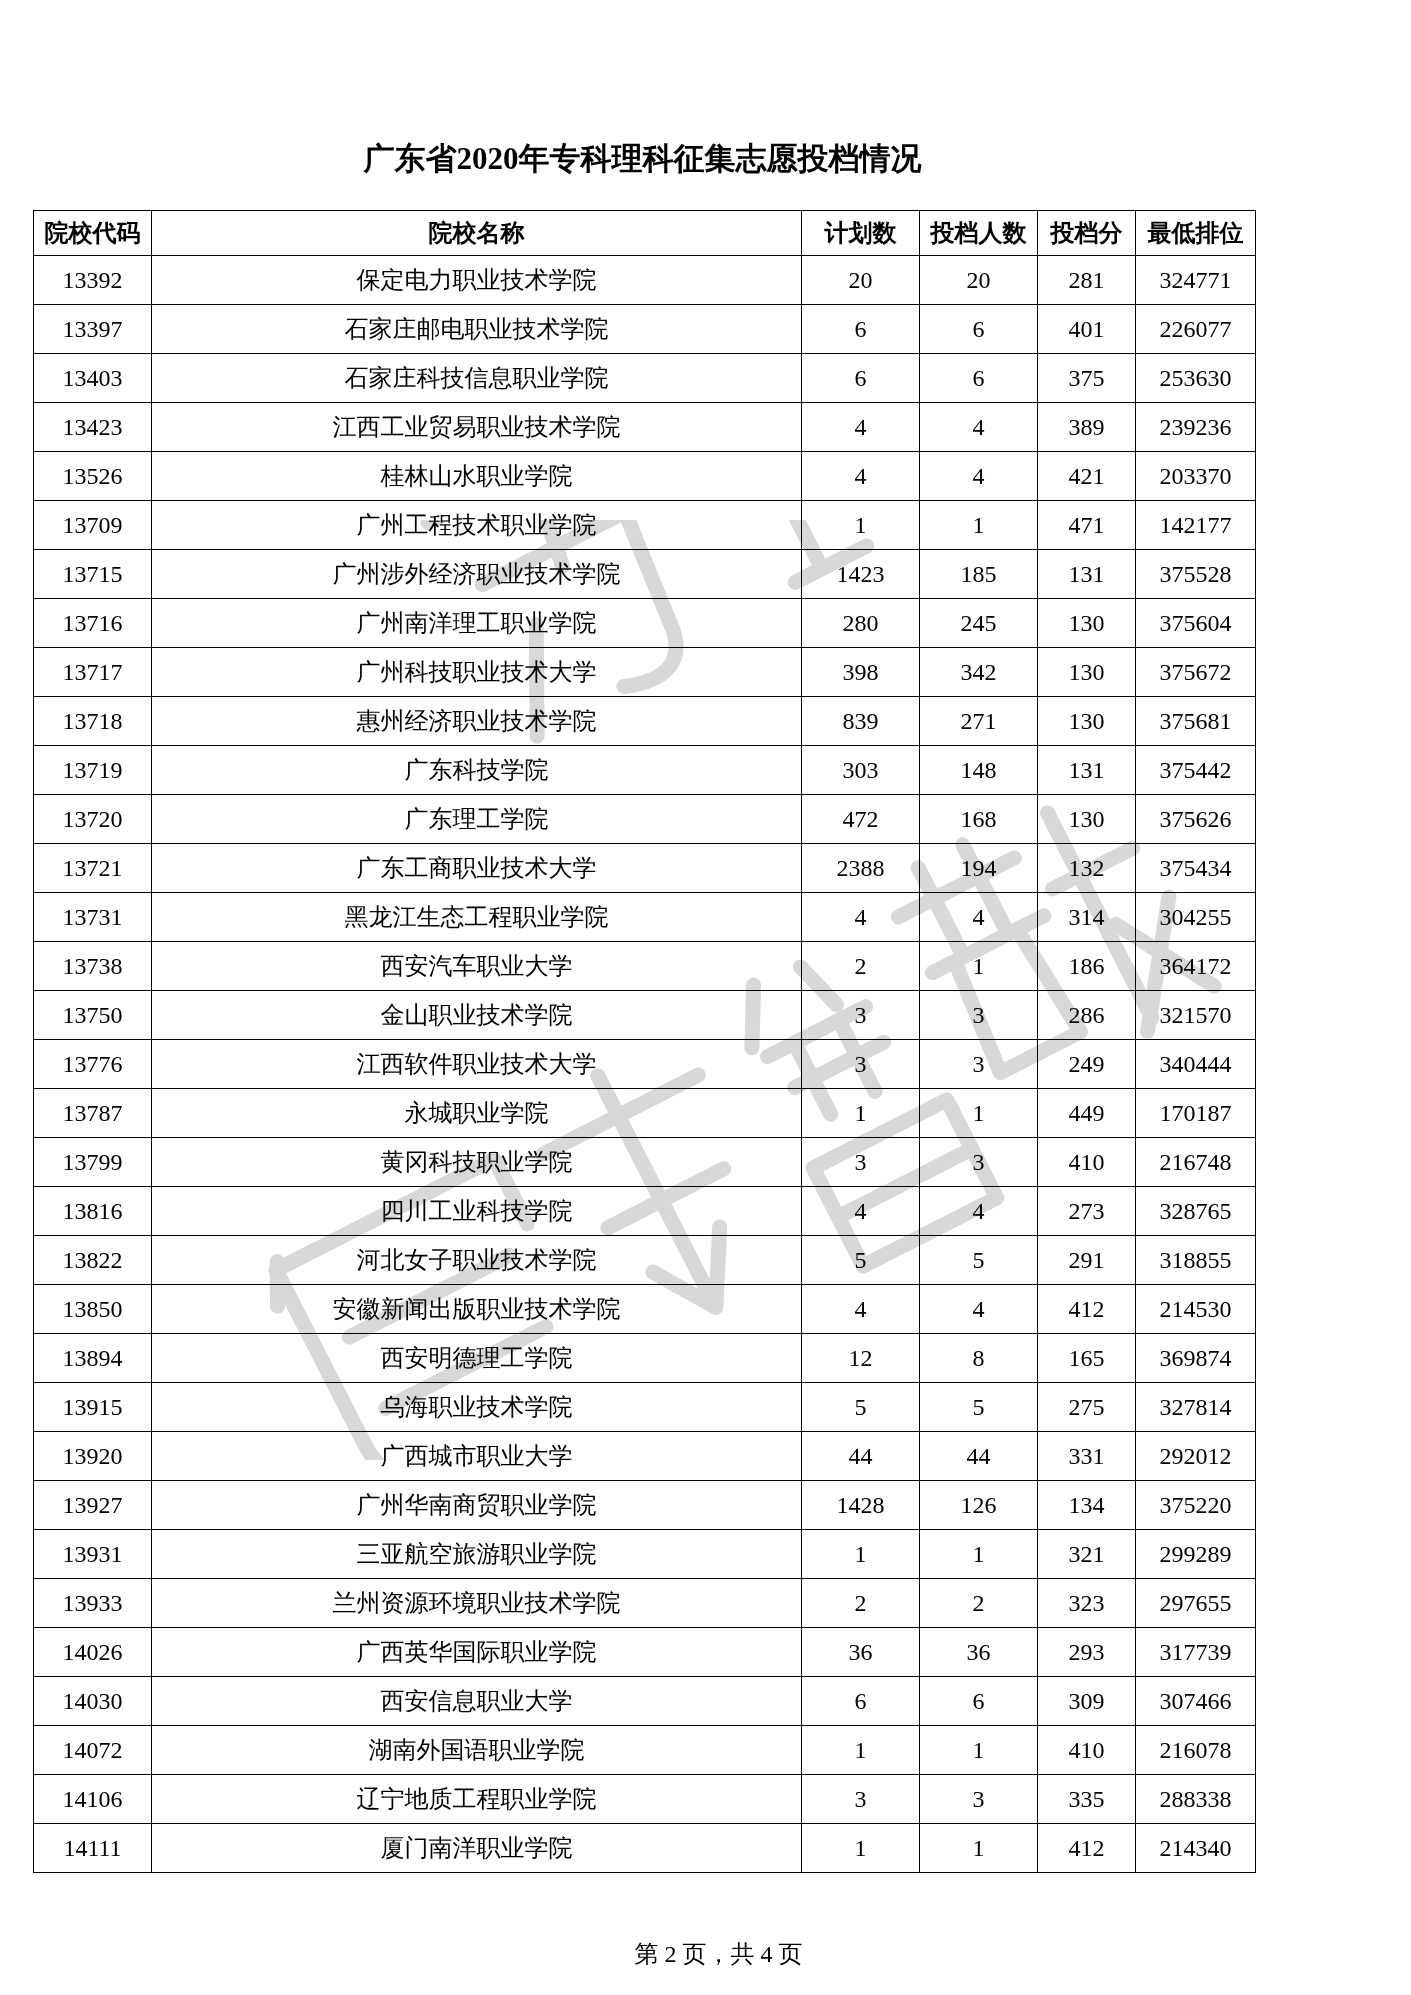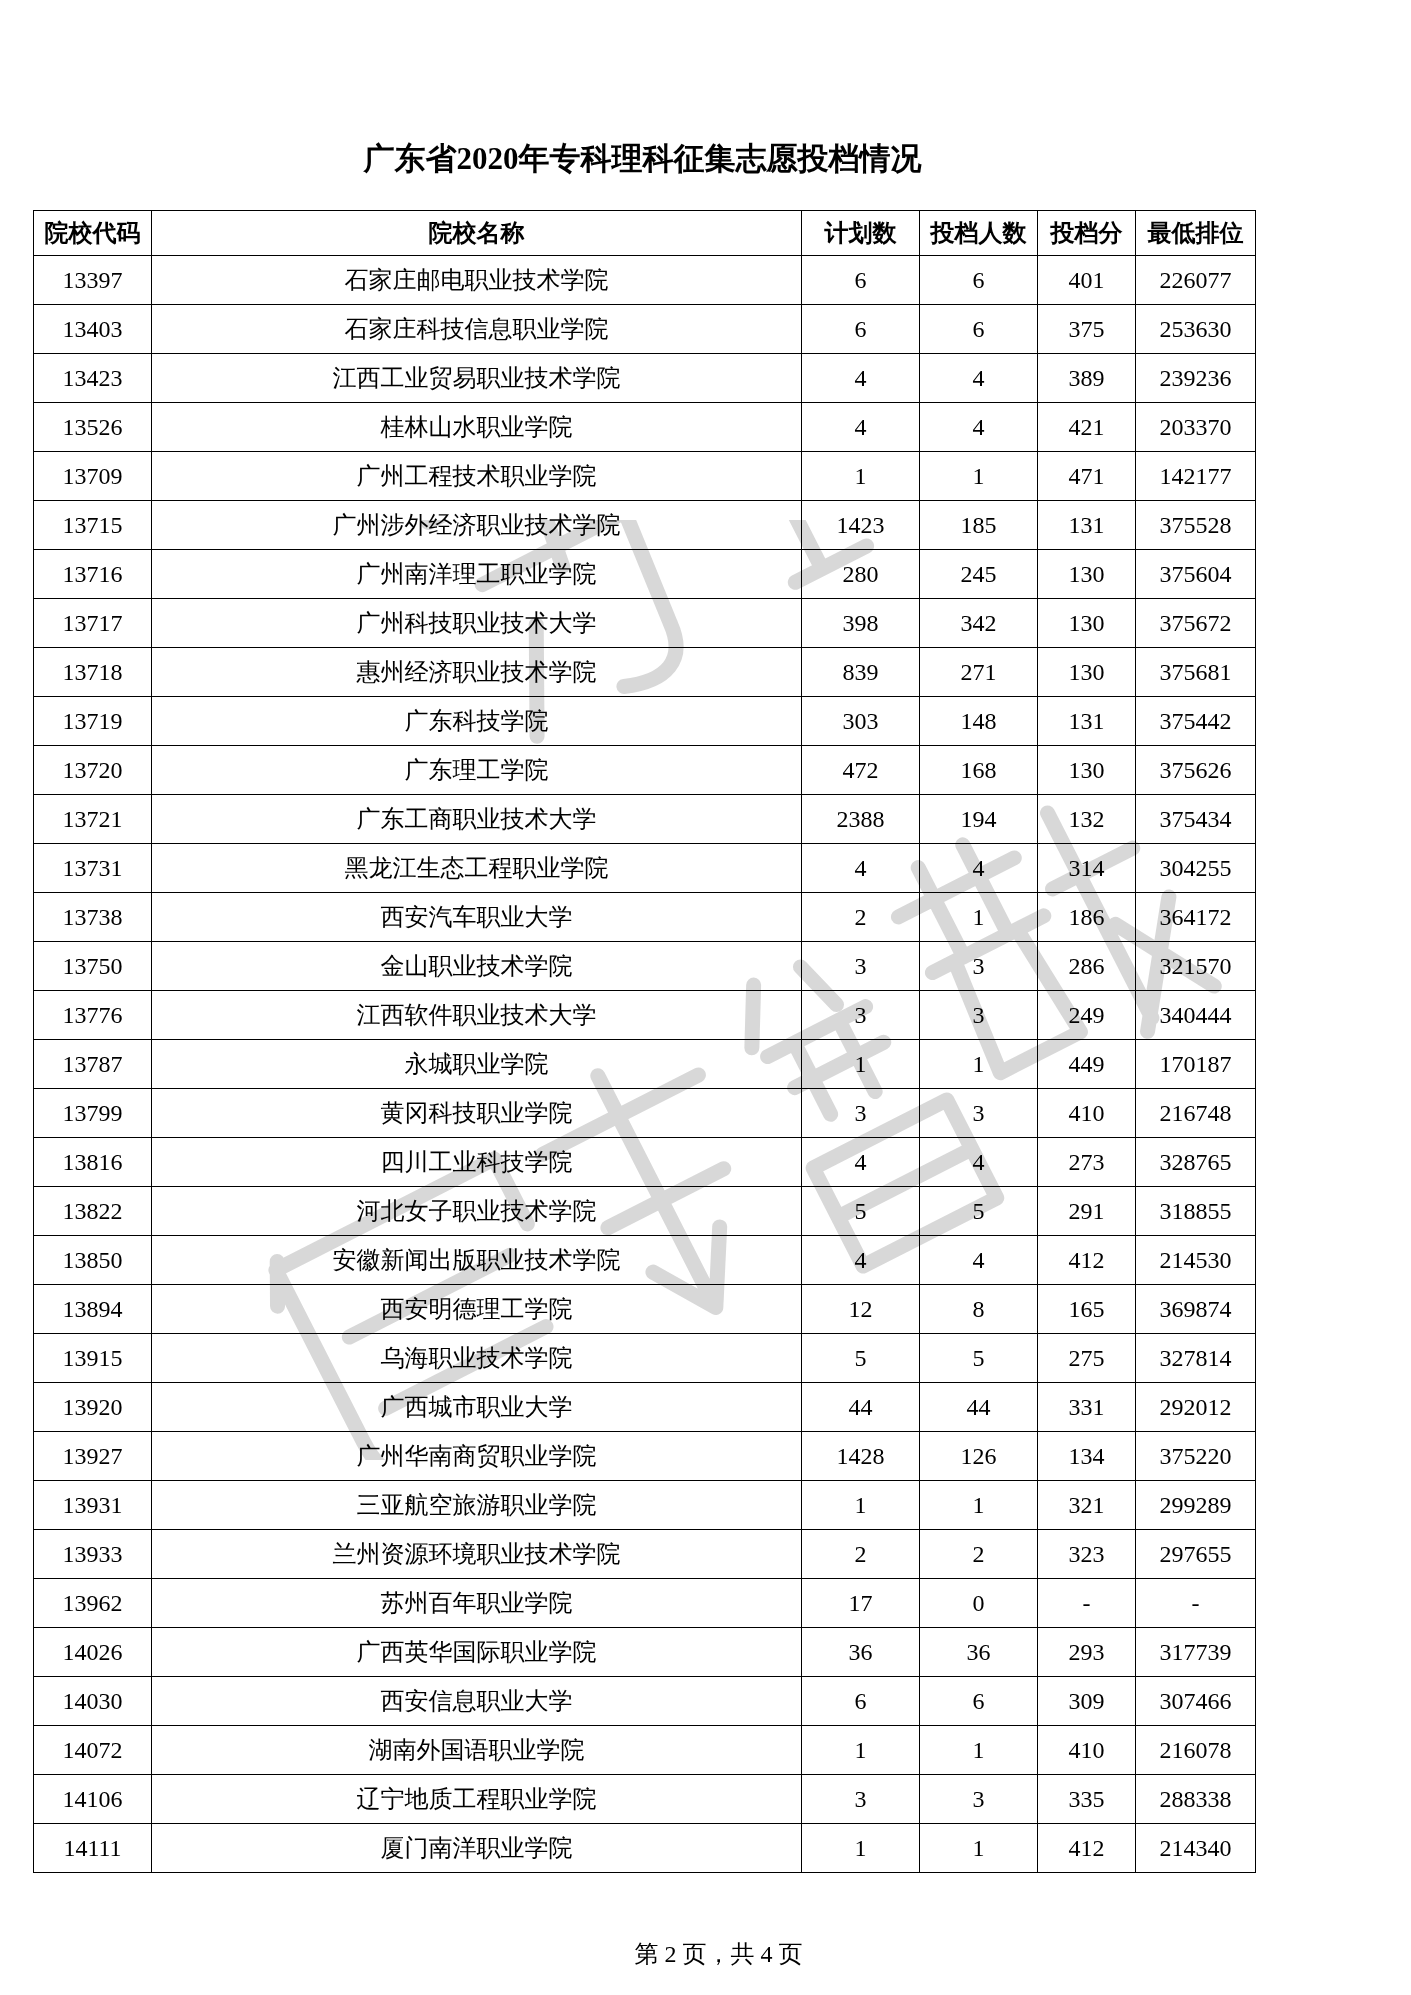--- a/index.html
+++ b/index.html
@@ -160,20 +160,28 @@
           <th class="num">院校代码</th>
           <th class="num">院校名称</th>
           <th class="num">计划数</th>
           <th class="num">投档人数</th>
           <th class="num">投档分</th>
           <th class="num">最低排位</th>
         </tr>
       </thead>
       <tbody id="table-body">
           <tr>
+            <td class="num">13392</td>
+            <td class="name">保定电力职业技术学院</td>
+            <td class="num">20</td>
+            <td class="num">20</td>
+            <td class="num">281</td>
+            <td class="num">324771</td>
+          </tr>
+          <tr>
             <td class="num">13397</td>
             <td class="name">石家庄邮电职业技术学院</td>
             <td class="num">6</td>
             <td class="num">6</td>
             <td class="num">401</td>
             <td class="num">226077</td>
           </tr>
           <tr>
             <td class="num">13403</td>
             <td class="name">石家庄科技信息职业学院</td>
@@ -376,28 +384,20 @@
           </tr>
           <tr>
             <td class="num">13933</td>
             <td class="name">兰州资源环境职业技术学院</td>
             <td class="num">2</td>
             <td class="num">2</td>
             <td class="num">323</td>
             <td class="num">297655</td>
           </tr>
           <tr>
-            <td class="num">13962</td>
-            <td class="name">苏州百年职业学院</td>
-            <td class="num">17</td>
-            <td class="num">0</td>
-            <td class="num">-</td>
-            <td class="num">-</td>
-          </tr>
-          <tr>
             <td class="num">14026</td>
             <td class="name">广西英华国际职业学院</td>
             <td class="num">36</td>
             <td class="num">36</td>
             <td class="num">293</td>
             <td class="num">317739</td>
           </tr>
           <tr>
             <td class="num">14030</td>
             <td class="name">西安信息职业大学</td>

